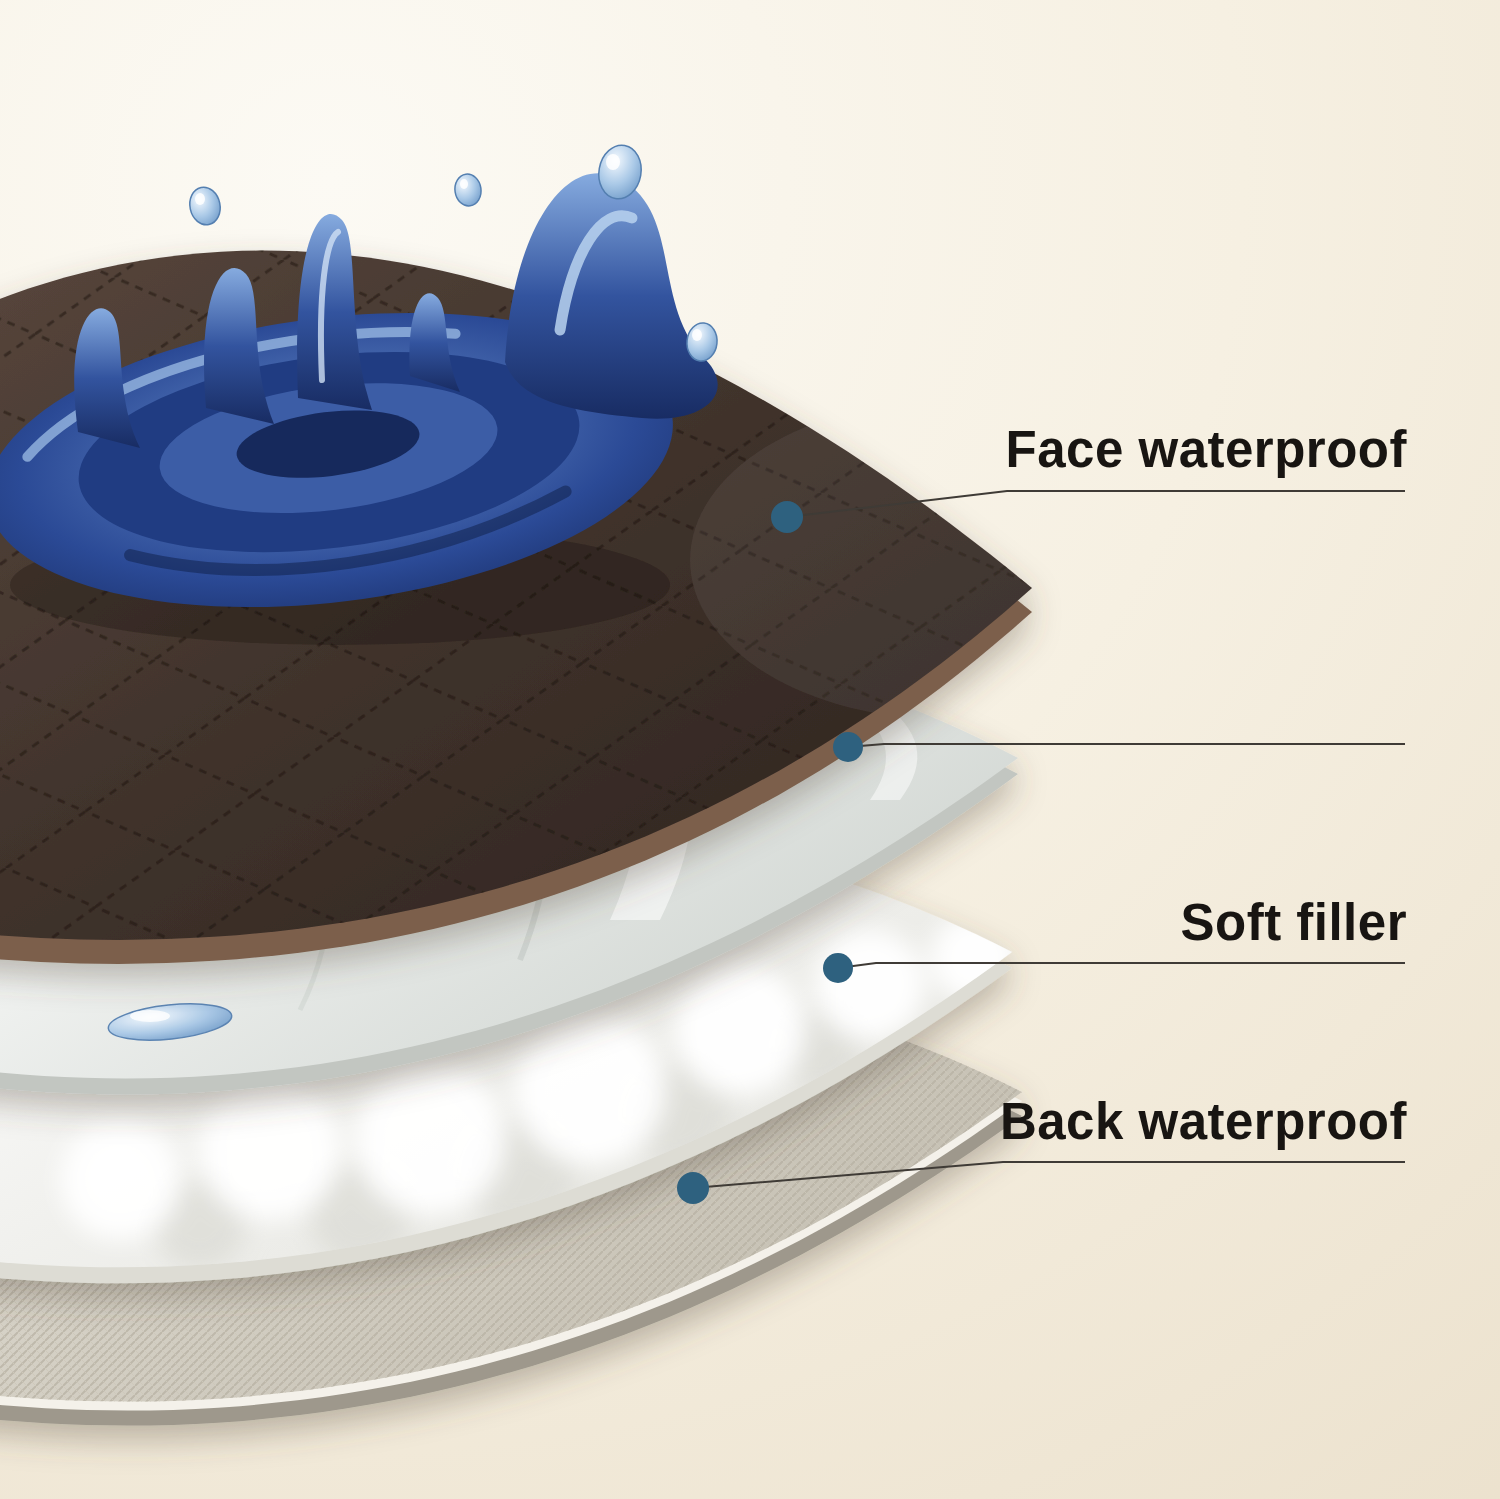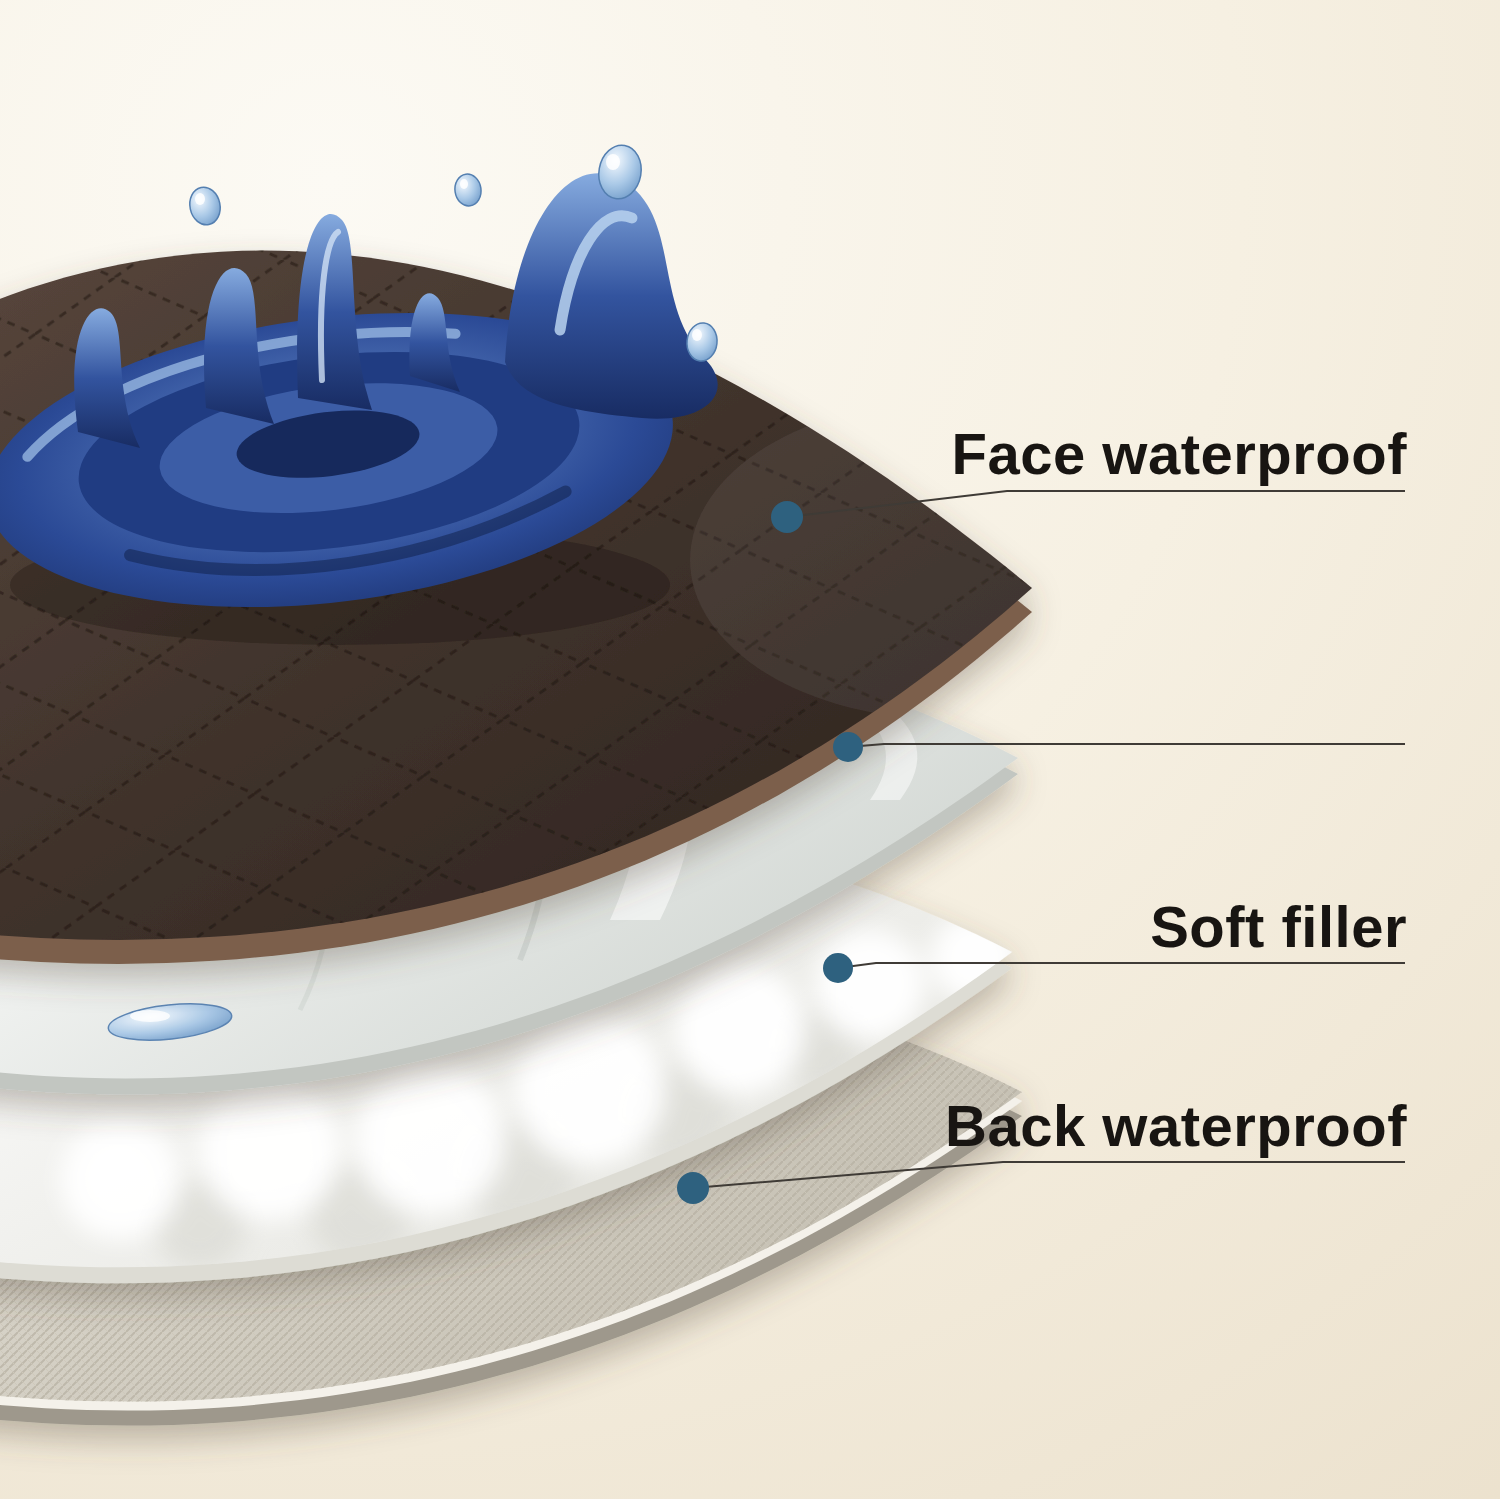--- a/index.html
+++ b/index.html
@@ -5,21 +5,21 @@
   html,body{margin:0;padding:0;}
   body{
     width:1500px;height:1499px;overflow:hidden;position:relative;
     background: radial-gradient(135% 125% at 22% 12%, #fcfaf4 0%, #f6f0e2 45%, #eadfca 100%);
     font-family:"Liberation Sans", sans-serif;
   }
   .stage{position:absolute;inset:0;}
   .stage svg{position:absolute;left:0;top:0;}
   .label{
     position:absolute;right:93px;white-space:nowrap;
-    font-size:58px;font-weight:600;color:#181512;letter-spacing:.5px;
+    font-size:51px;font-weight:600;color:#181512;letter-spacing:.5px;
   }
   .label-face{top:420px;}
   .label-tpu{top:674px;}
   .label-filler{top:893px;}
   .label-back{top:1092px;}
 </style>
 </head>
 <body>
 
 <div class="stage">

